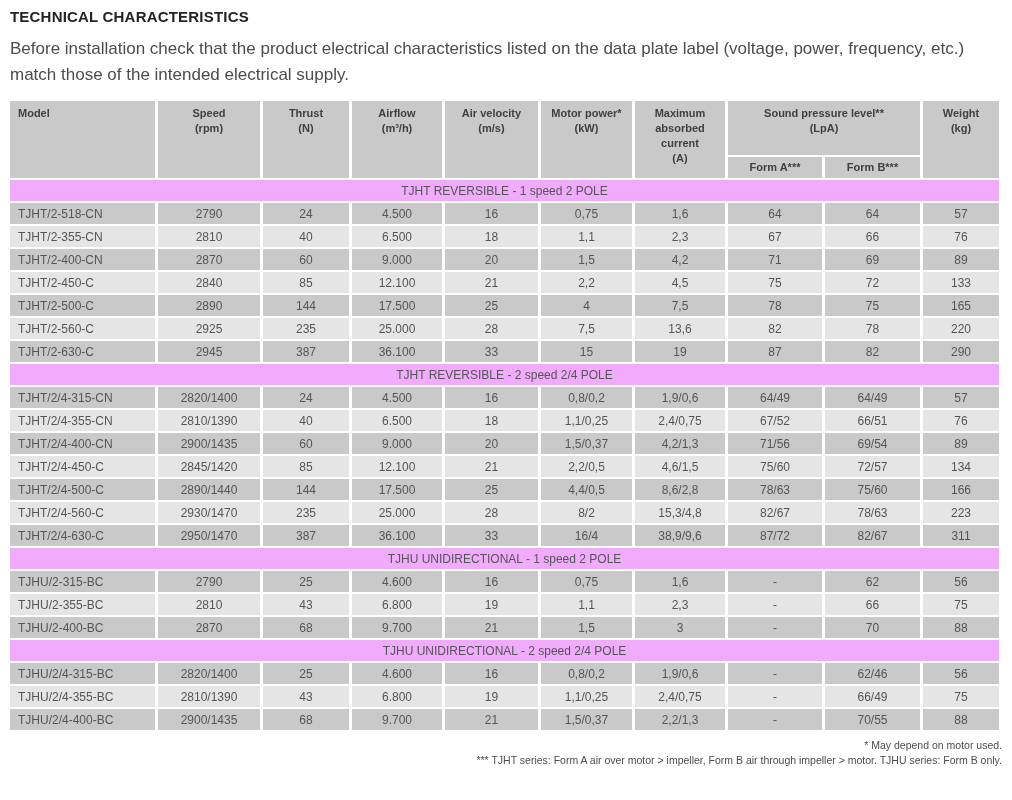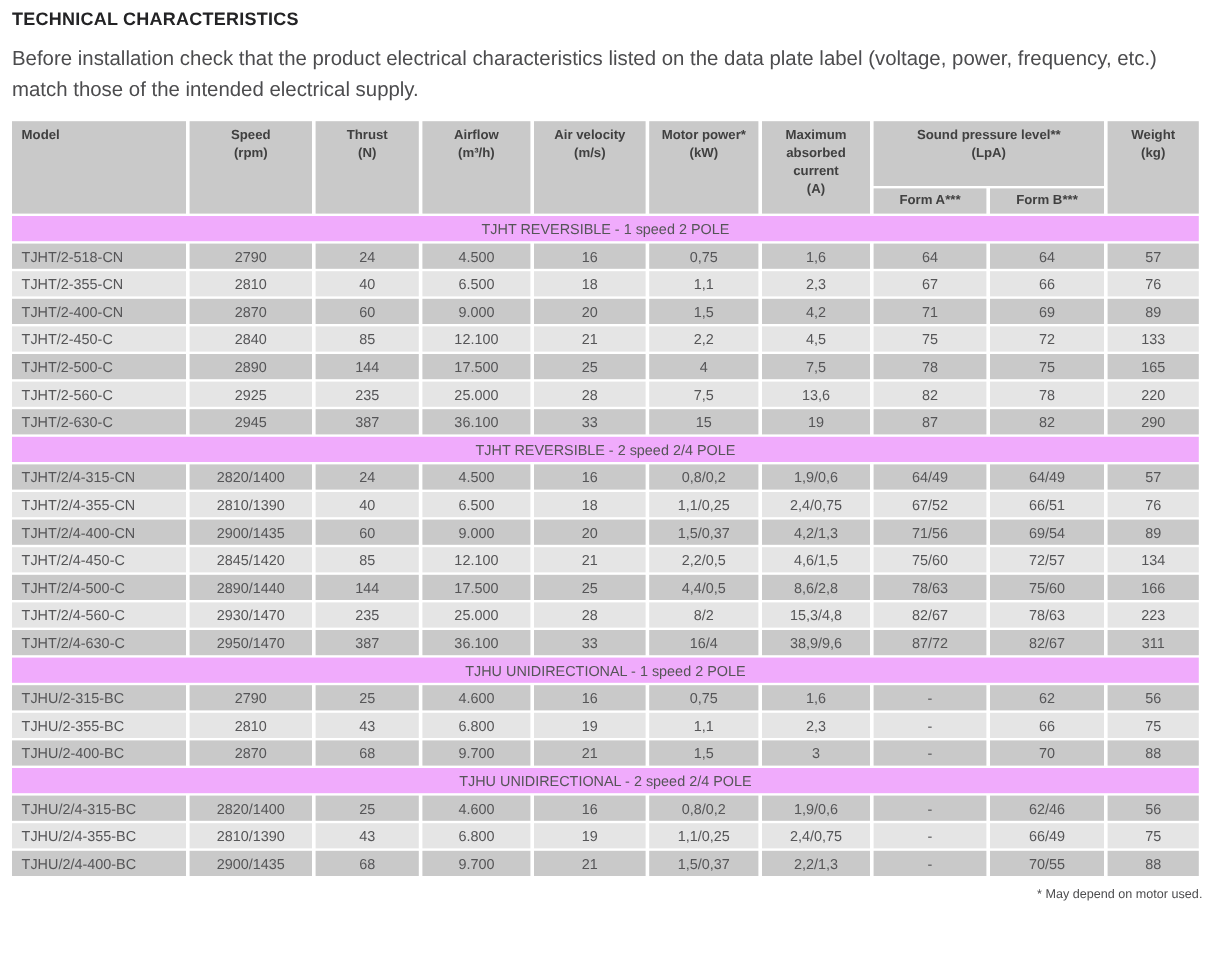--- a/index.html
+++ b/index.html
@@ -407,15 +407,16 @@
           <td class="value-cell">2,2/1,3</td>
           <td class="value-cell">-</td>
           <td class="value-cell">70/55</td>
           <td class="value-cell">88</td>
         </tr>
       </tbody>
   </table>
 
   <div class="footnotes">
     <p class="footnote-line">* May depend on motor used.</p>
+    <p class="footnote-line">*** TJHT series: Form A air over motor &gt; impeller, Form B air through impeller &gt; motor. TJHU series: Form B only.</p>
   </div>
 
 </div>
 
 </body></html>

